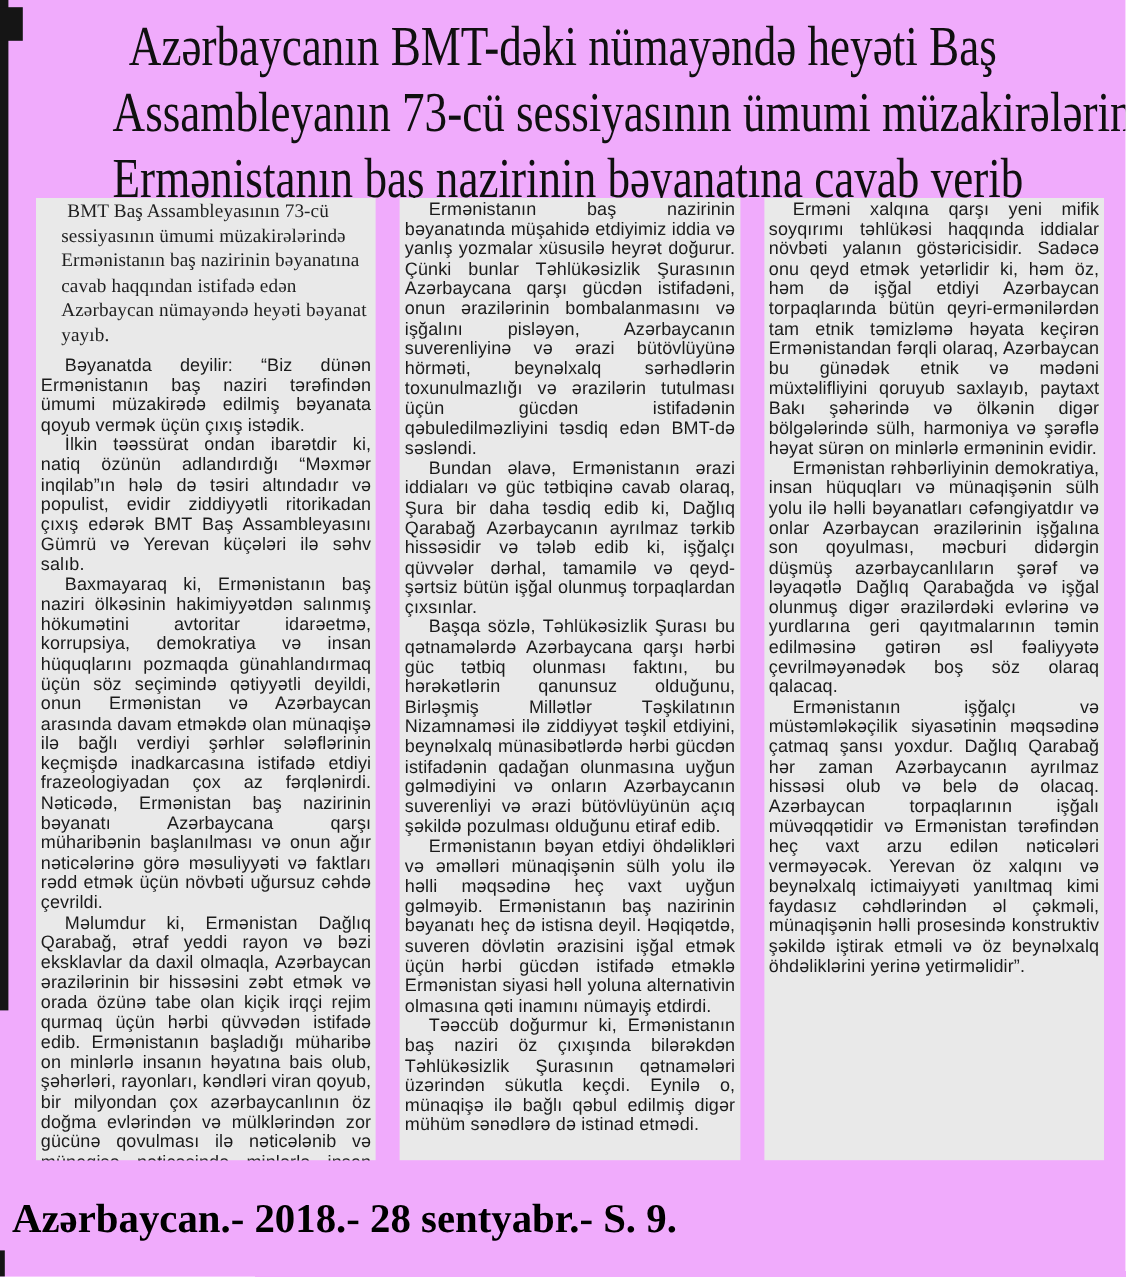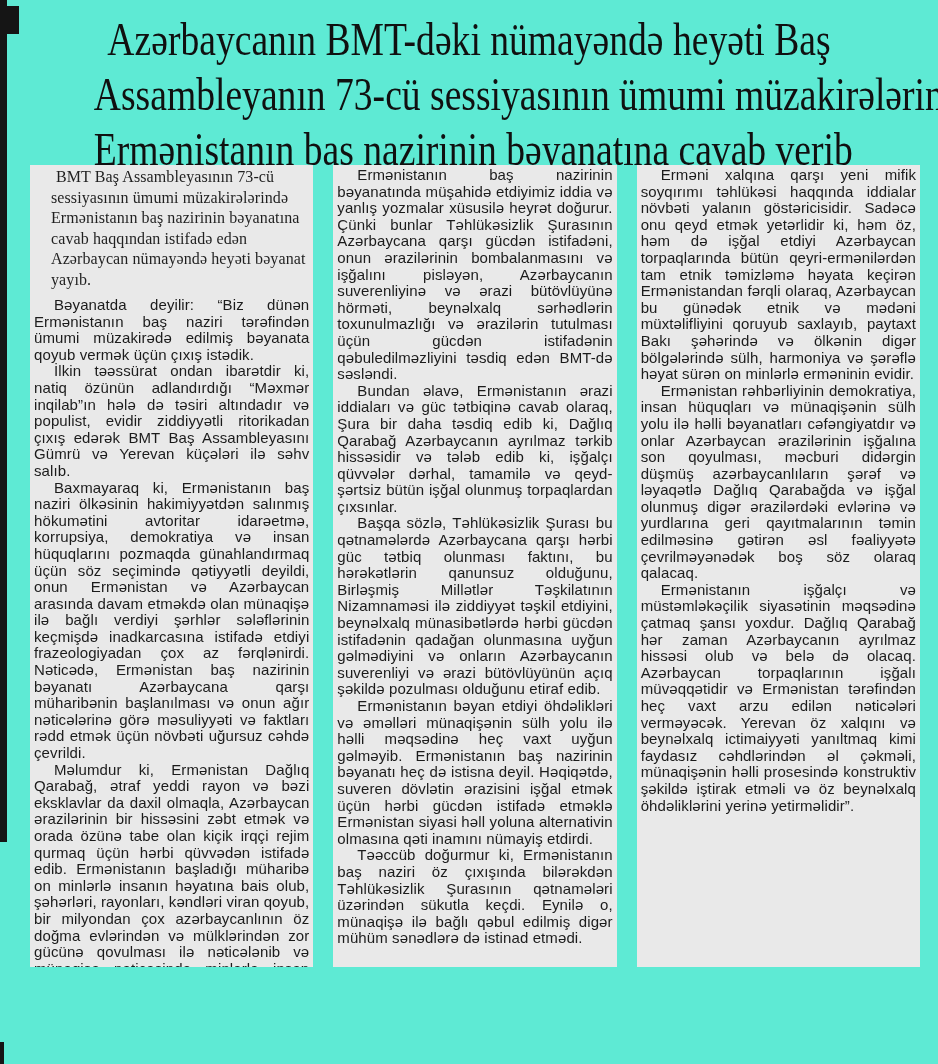--- a/index.html
+++ b/index.html
@@ -1,20 +1,20 @@
 <!DOCTYPE html>
 <html lang="az"><head>
 <meta charset="utf-8">
 <style>
   html, body { margin: 0; padding: 0; background: #ffffff; }
   .page {
     position: relative;
     width: 938px;
     height: 1064px;
-    background: #5eead4;
+    background: #f0abfc;
     overflow: hidden;
     font-family: "Liberation Sans", sans-serif;
     color: #1b1b1b;
   }
   
   .art-bar    { position: absolute; left: 0; top: 0;      width: 7px;  height: 842px; background: #151515; }
   .art-blob   { position: absolute; left: 0; top: 6px;    width: 19px; height: 28px;  background: #151515; }
   .art-corner { position: absolute; left: 0; top: 1042px; width: 4px;  height: 22px;  background: #151515; }
 
   .headline {
@@ -105,14 +105,15 @@
     </div>
 
     <div class="col">
       <p>Erməni xalqına qarşı yeni mifik soyqırımı təhlükəsi haqqında iddialar növbəti yalanın göstəricisidir. Sadəcə onu qeyd etmək yetərlidir ki, həm öz, həm də işğal etdiyi Azərbaycan torpaqlarında bütün qeyri-ermənilərdən tam etnik təmizləmə həyata keçirən Ermənistandan fərqli olaraq, Azərbaycan bu günədək etnik və mədəni müxtəlifliyini qoruyub saxlayıb, paytaxt Bakı şəhərində və ölkənin digər bölgələrində sülh, harmoniya və şərəflə həyat sürən on minlərlə erməninin evidir.</p>
       <p>Ermənistan rəhbərliyinin demokratiya, insan hüquqları və münaqişənin sülh yolu ilə həlli bəyanatları cəfəngiyatdır və onlar Azərbaycan ərazilərinin işğalına son qoyulması, məcburi didərgin düşmüş azərbaycanlıların şərəf və ləyaqətlə Dağlıq Qarabağda və işğal olunmuş digər ərazilərdəki evlərinə və yurdlarına geri qayıtmalarının təmin edilməsinə gətirən əsl fəaliyyətə çevrilməyənədək boş söz olaraq qalacaq.</p>
       <p>Ermənistanın işğalçı və müstəmləkəçilik siyasətinin məqsədinə çatmaq şansı yoxdur. Dağlıq Qarabağ hər zaman Azərbaycanın ayrılmaz hissəsi olub və belə də olacaq. Azərbaycan torpaqlarının işğalı müvəqqətidir və Ermənistan tərəfindən heç vaxt arzu edilən nəticələri verməyəcək. Yerevan öz xalqını və beynəlxalq ictimaiyyəti yanıltmaq kimi faydasız cəhdlərindən əl çəkməli, münaqişənin həlli prosesində konstruktiv şəkildə iştirak etməli və öz beynəlxalq öhdəliklərini yerinə yetirməlidir”.</p>
     </div>
 
   </div>
 
+  <div class="citation">Azərbaycan.- 2018.- 28 sentyabr.- S. 9.</div>
 
 </div>
 
 </body></html>

